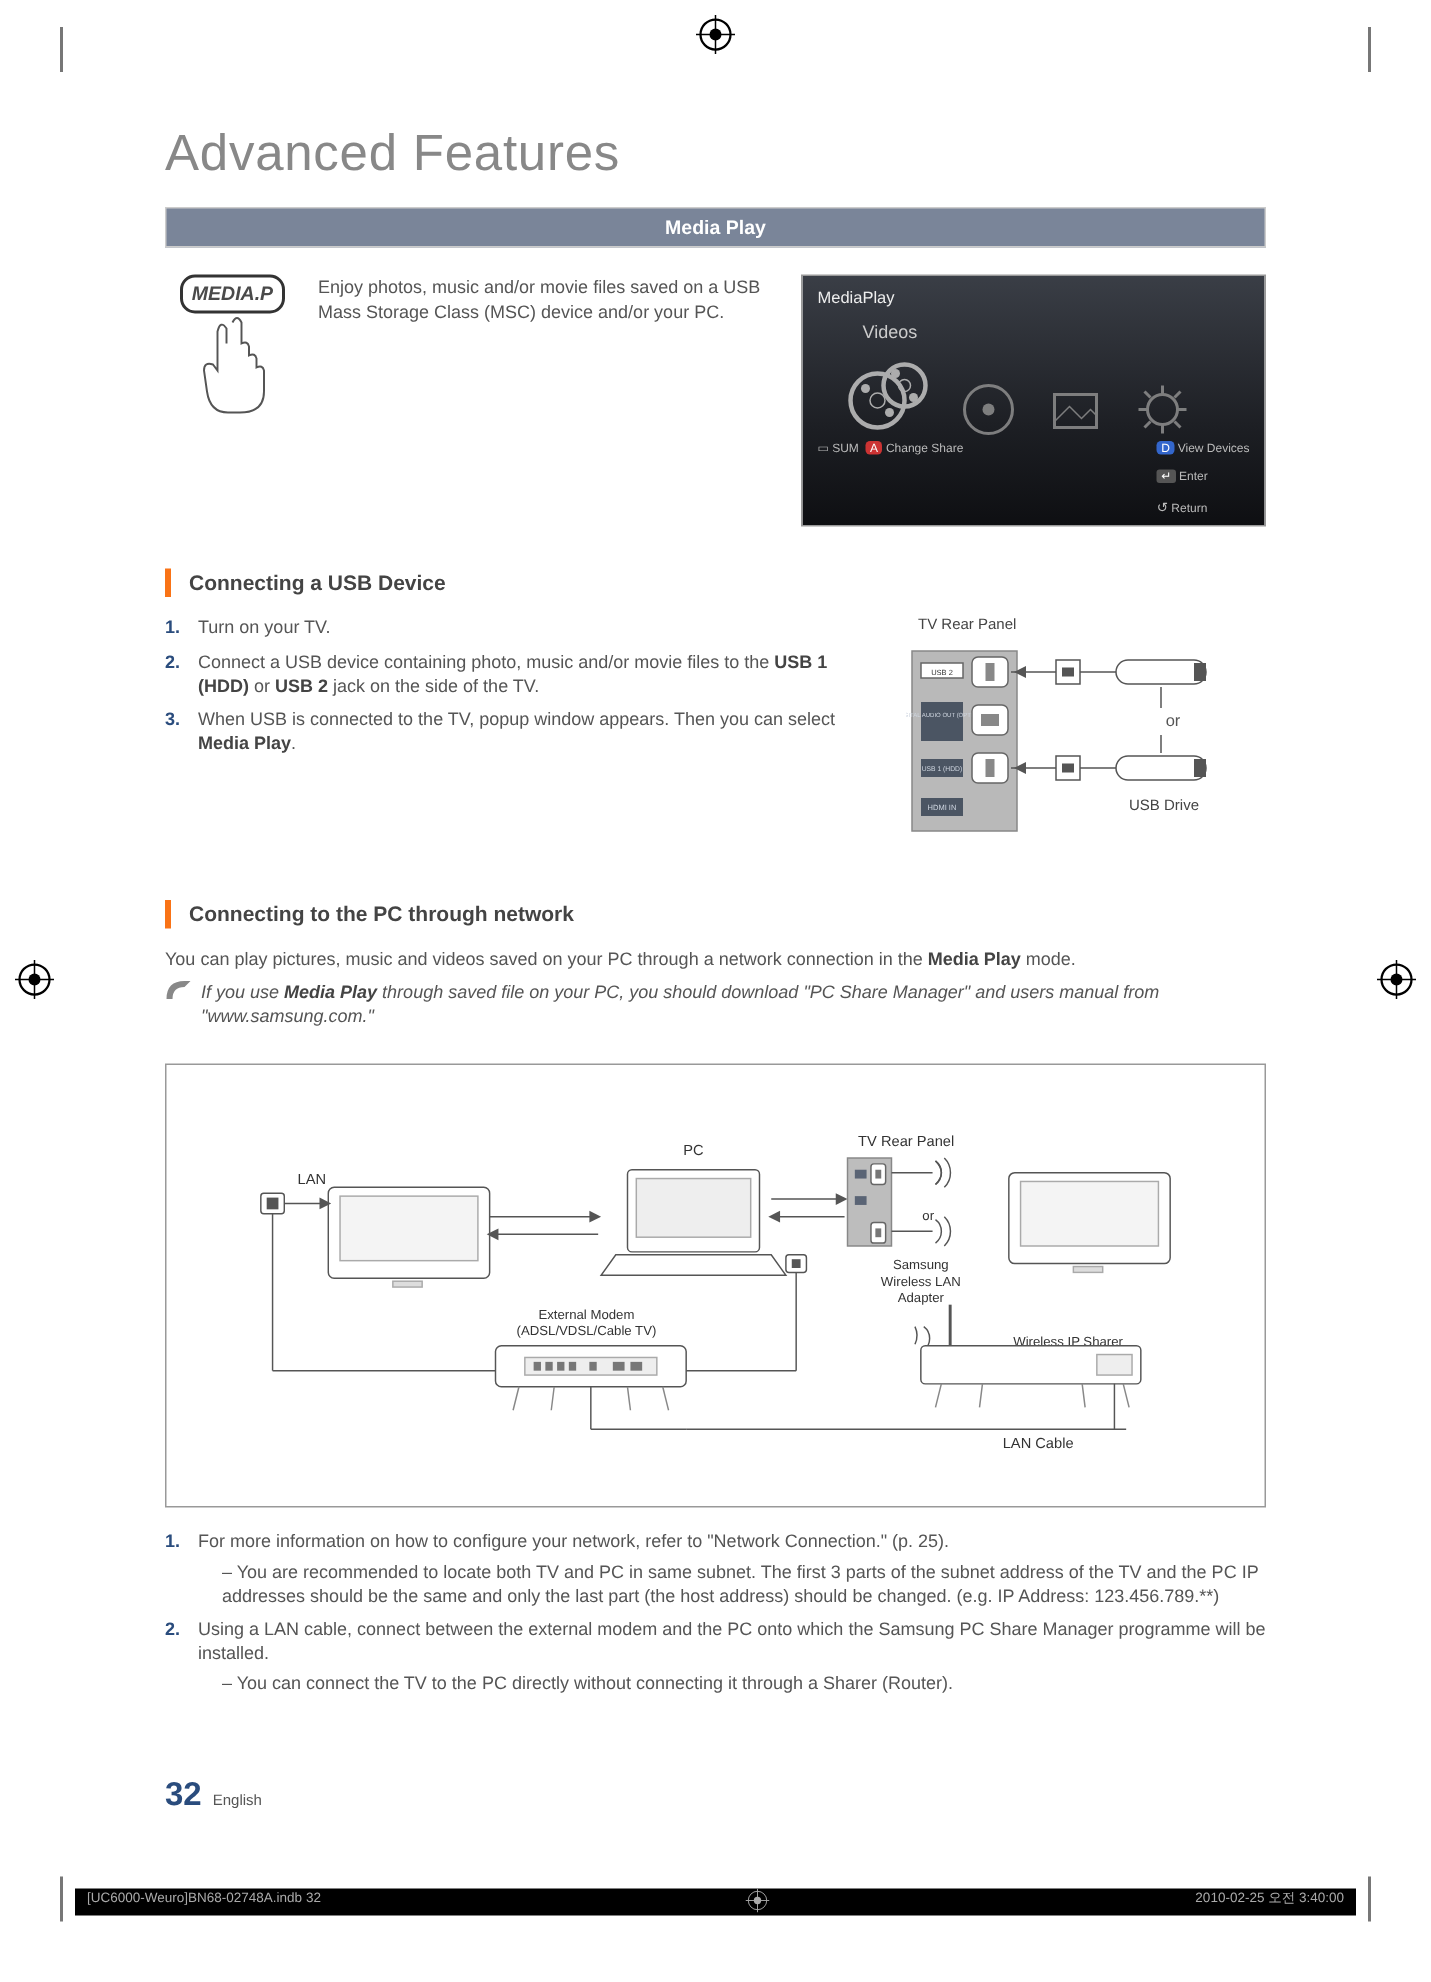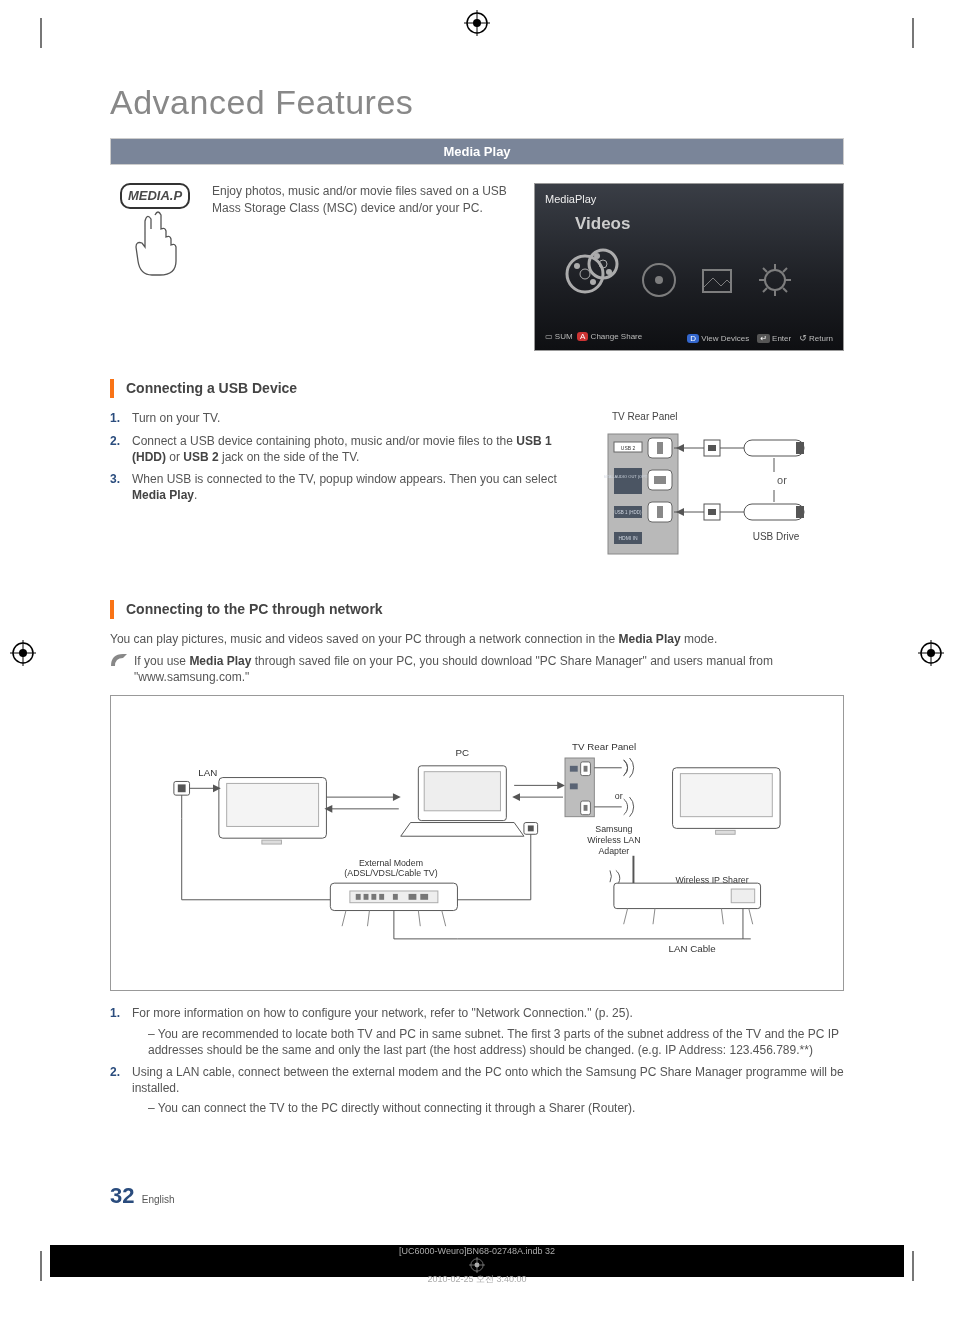--- a/index.html
+++ b/index.html
@@ -77,27 +77,27 @@
     border: 1px solid #999;
     background: linear-gradient(#3a3e46, #1d1f24 60%, #0e0f12);
     color:#ddd;
     padding: 8px 10px 4px 10px;
     font-size:10px;
     box-sizing:border-box;
     height:168px;
     position:relative;
   }
   .mp-title { font-size:11px; color:#eee; margin-bottom:6px;}
-  .mp-sub { font-size:17px; color:#ccc; margin: 4px 0 8px 30px; font-weight: bold;}
+  .mp-sub { font-size:12px; color:#ccc; margin: 4px 0 8px 30px;}
   .mp-icons { display:flex; gap:18px; align-items:flex-end; margin-left:20px;}
   .mp-ic { display:flex; flex-direction:column; align-items:center; gap:2px; opacity:0.9;}
   .mp-ic .big { width:56px; height:56px; }
   .mp-ic .sm { width:40px; height:40px; }
   .mp-footer { position:absolute; bottom:6px; left:10px; right:10px; display:flex; justify-content:space-between; font-size:8px; color:#bbb;}
-  .mp-footer .r { display:flex; gap:8px; align-items:flex-end;}
+  .mp-footer .r { display:flex; gap:8px; align-items:flex-start;flex-direction:column;}
   .pill { background:#c33; color:#fff; border-radius:3px; padding:0 3px; font-size:8px;}
   .tinybtn { background:#555; color:#fff; border-radius:2px; padding:0 3px; font-size:8px;}
   .curved-icon { display:inline-block; font-size:9px;}
 
   .subhead {
     border-left: 4px solid #f97316;
     padding-left: 12px;
     font-weight: bold;
     font-size: 14px;
     color:#444;
@@ -108,21 +108,21 @@
   ol.s { padding-left:0; margin:0; list-style:none; counter-reset: item;}
   ol.s > li { counter-increment:item; margin-bottom:6px; padding-left:22px; position:relative; color:#555;}
   ol.s > li::before { content: counter(item) "."; position:absolute; left:0; color:#2a4c7d; font-weight:bold;}
   .bold { font-weight:bold; color:#444;}
 
   .rear-panel { width:240px; }
   .rp-label { font-size:10px; color:#444; margin-bottom:4px; margin-left:8px;}
   .rp-svg { width:240px; }
 
   .body-text { color:#555; font-size:12px; margin-bottom:6px;}
-  .note { display:flex; gap:6px; color:#555; font-size:12px; margin:4px 0 10px 0;}
+  .note { display:flex; gap:6px; color:#555; font-size:12px; margin:4px 0 24px 0;font-style:italic;}
   .note-icon { flex:0 0 18px; }
 
   .diagram-box {
     border:1px solid #999;
     padding:20px 14px 14px 14px;
     margin:8px 0 14px 0;
     height:260px;
     position:relative;
   }
   .d-svg { width:100%; height:100%;}
@@ -132,29 +132,28 @@
   ul.dash > li { color:#555; margin-bottom:4px;}
 
   .footer-page { position:absolute; bottom:110px; left:110px; }
   .footer-page .num { font-size:22px; font-weight:bold; color:#2a4c7d;text-align:right;}
   .footer-page .lang { font-size:10px; color:#555; margin-left:4px;}
 
   .print-strip {
     position:absolute;
     bottom:44px;
     left:50px; right:50px;
-    height:32px;
+    height:18px;
     background:#000;
     color:#aaa;
     font-size:9px;
     display:flex;
-    align-items:center;
+    align-items:flex-start;
     justify-content:space-between;
     padding:0 8px;
-    flex-direction:column;
   }
   .print-strip .mid svg { vertical-align:middle;}
 </style>
 </head>
 <body>
 
 <div class="page">
 
   <div class="crop-top">
     <svg viewBox="0 0 26 26">

